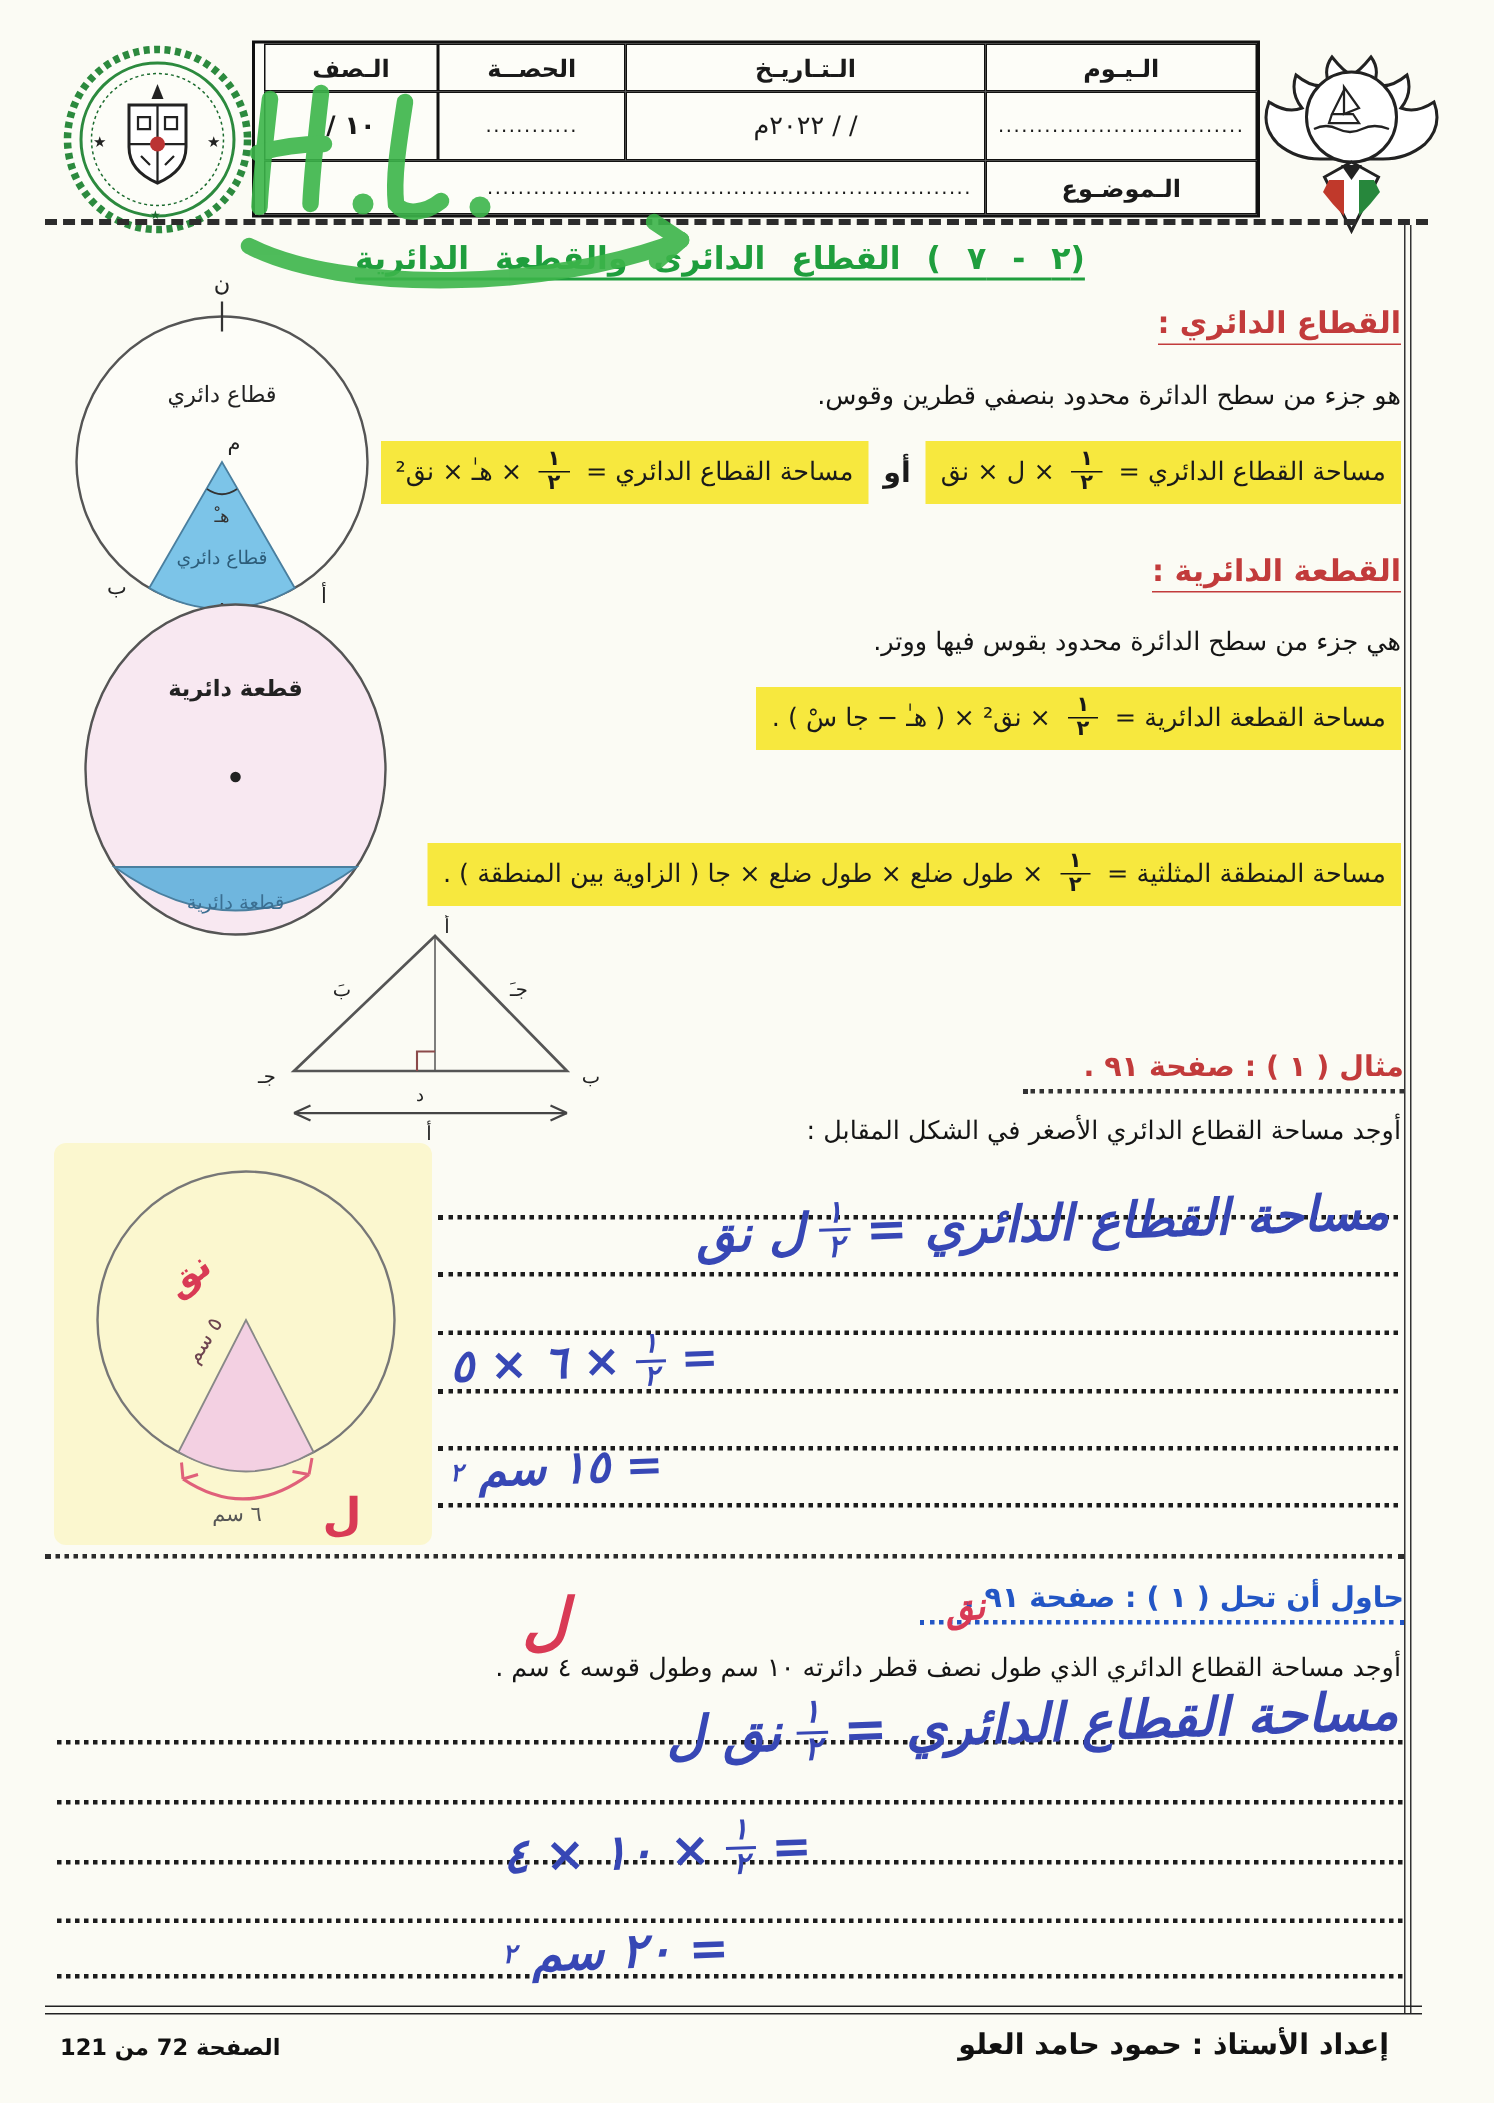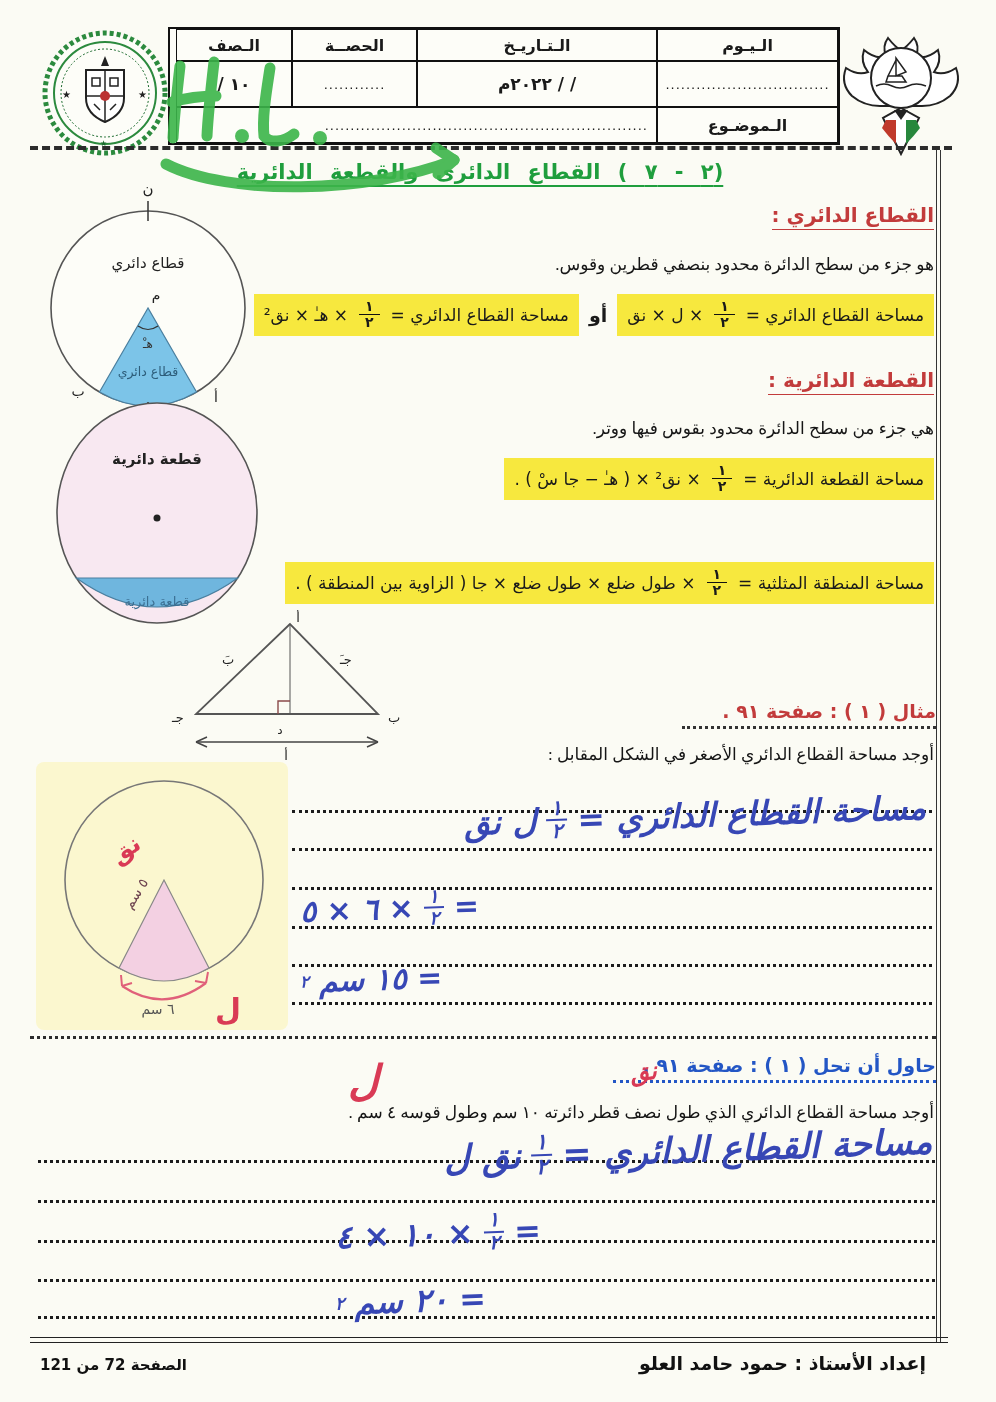--- a/index.html
+++ b/index.html
@@ -19,21 +19,21 @@
   .bottom-border{position:absolute;left:30px;top:1337px;width:918px;height:4px;border-top:1.5px solid #222;border-bottom:1.5px solid #222;}
   
   .title{position:absolute;left:140px;top:160px;width:680px;text-align:center;direction:rtl;
          color:#1f9e3d;font-size:21px;font-weight:bold;word-spacing:10px;
          text-decoration:underline;text-underline-offset:6px;}
   
   .r{position:absolute;direction:rtl;text-align:right;}
   .red-head{color:#c23b3b;font-weight:bold;font-size:20px;border-bottom:1.5px solid #c23b3b;padding-bottom:2px;margin-top:44px;}
   .blue-head{color:#2356c5;font-weight:bold;font-size:19px;border-bottom:3px dotted #2356c5;padding-bottom:4px;}
   .ex-head{color:#c23b3b;font-weight:bold;font-size:19px;border-bottom:3px dotted #333;padding-bottom:4px;}
-  .para{font-size:17px;color:#151515;font-family:Liberation Serif, serif;}
+  .para{font-size:17px;color:#151515;}
   
   .frow{position:absolute;display:flex;direction:rtl;align-items:center;gap:10px;}
   .ychunk{background:#f7e83e;padding:5px 10px;display:inline-flex;direction:rtl;align-items:center;gap:4px;font-size:17px;}
   .orword{font-weight:bold;font-size:19px;}
   .pfrac{display:inline-flex;flex-direction:column;align-items:center;line-height:1.1;font-size:14px;font-weight:bold;margin:0 7px;}
   .pfrac .fnum{padding:0 6px;border-bottom:1.6px solid #111;}
   
   .wline{position:absolute;height:0;border-bottom:3.5px dotted #1c1c1c;}
   
   .hand{position:absolute;display:flex;direction:rtl;align-items:center;gap:10px;color:#3747b5;
@@ -68,21 +68,21 @@
     <text x="96" y="68" font-size="10" fill="#222">★</text>
     <text x="58" y="116" font-size="8" fill="#1b6b2e">★</text>
   </svg>
 
   <div class="htable">
     <div class="hcell lbl">الـيـوم</div>
     <div class="hcell lbl">الـتـاريـخ</div>
     <div class="hcell lbl">الحصــة</div>
     <div class="hcell lbl">الـصف</div>
     <div class="hcell dots">................................</div>
-    <div class="hcell" style="font-size:17px;font-weight:bold">/        /   ٢٠٢٢م</div>
+    <div class="hcell" style="font-size:17px;font-weight:normal">/        /   ٢٠٢٢م</div>
     <div class="hcell dots">............</div>
     <div class="hcell" style="font-size:17px;font-weight:bold">١٠ /</div>
     <div class="hcell lbl">الـموضـوع</div>
     <div class="hcell dots subject-dots">...............................................................</div>
   </div>
 
   <svg class="abs" style="left:838px;top:26px" width="126" height="136" viewBox="0 0 126 136">
     <path d="M14 70 Q2 58 8 42 Q20 50 30 46 Q22 36 26 24 Q38 34 48 30 Q44 20 50 12 Q58 22 63 24 Q68 22 76 12 Q82 20 78 30 Q88 34 100 24 Q104 36 96 46 Q106 50 118 42 Q124 58 112 70 Q100 80 84 80 L42 80 Q26 80 14 70 Z" fill="#fff" stroke="#222" stroke-width="2"></path>
     <circle cx="63" cy="52" r="30" fill="#fff" stroke="#222" stroke-width="2"></circle>
     <path d="M38 60 q8 -4 16 0 q8 4 16 0 q8 -4 18 0" fill="none" stroke="#222" stroke-width="1.5"></path>

